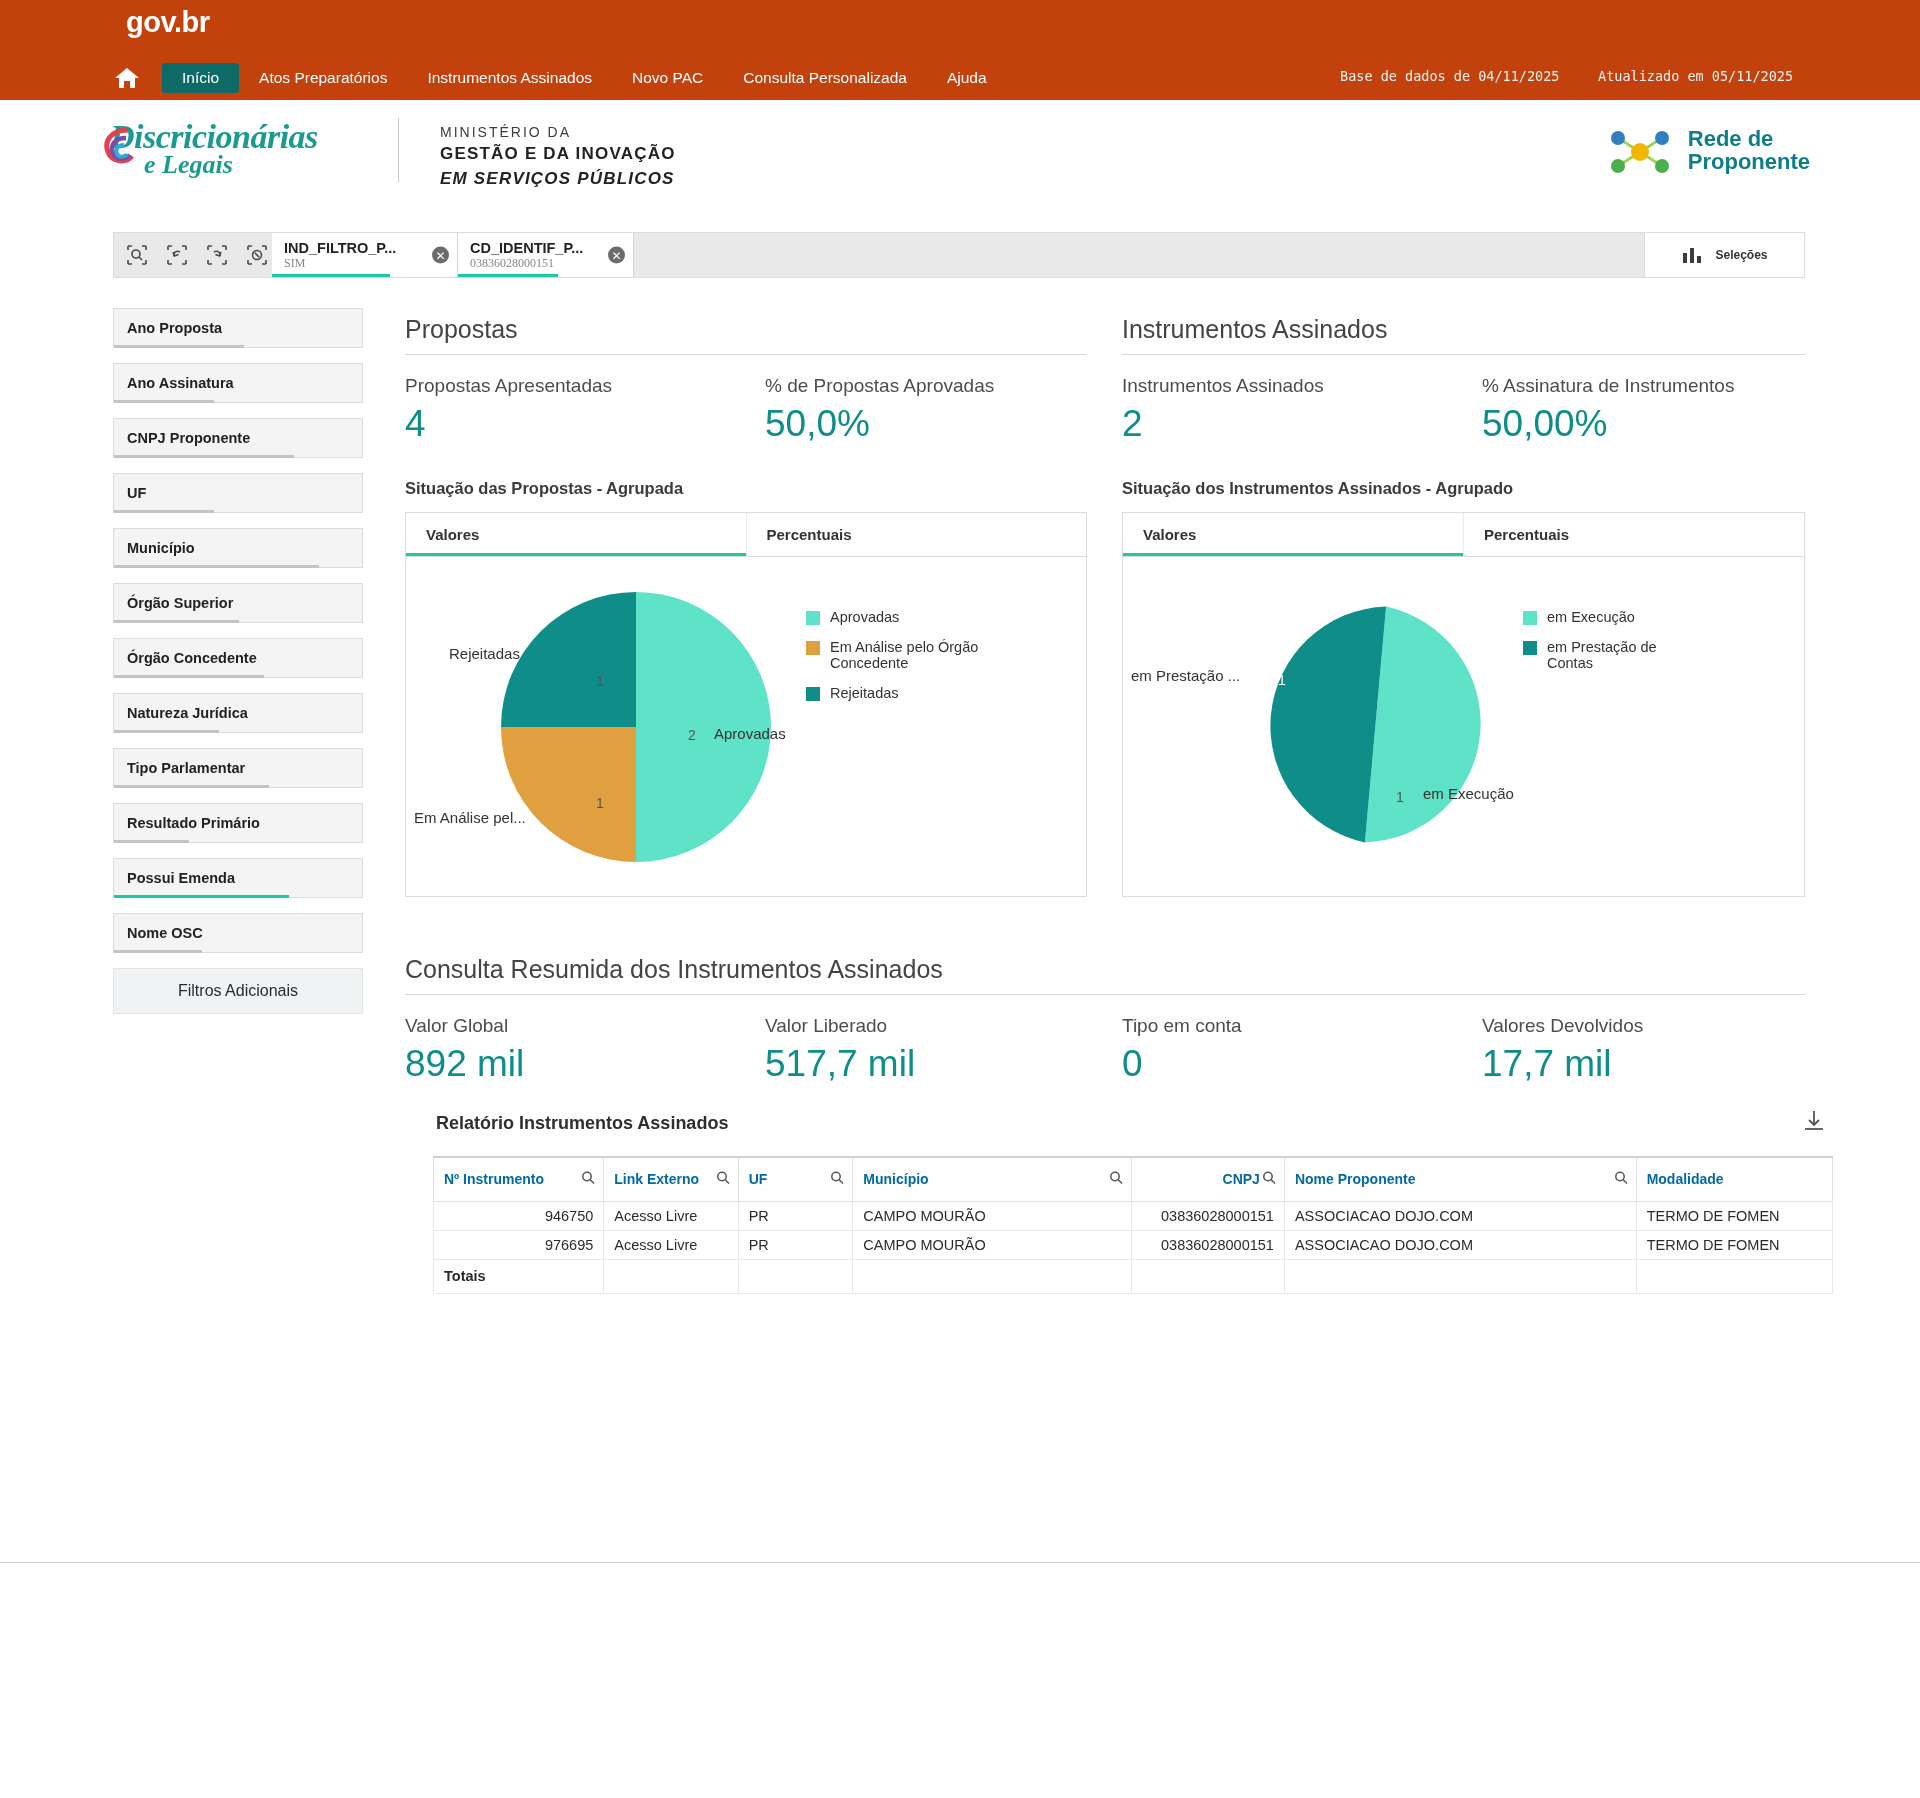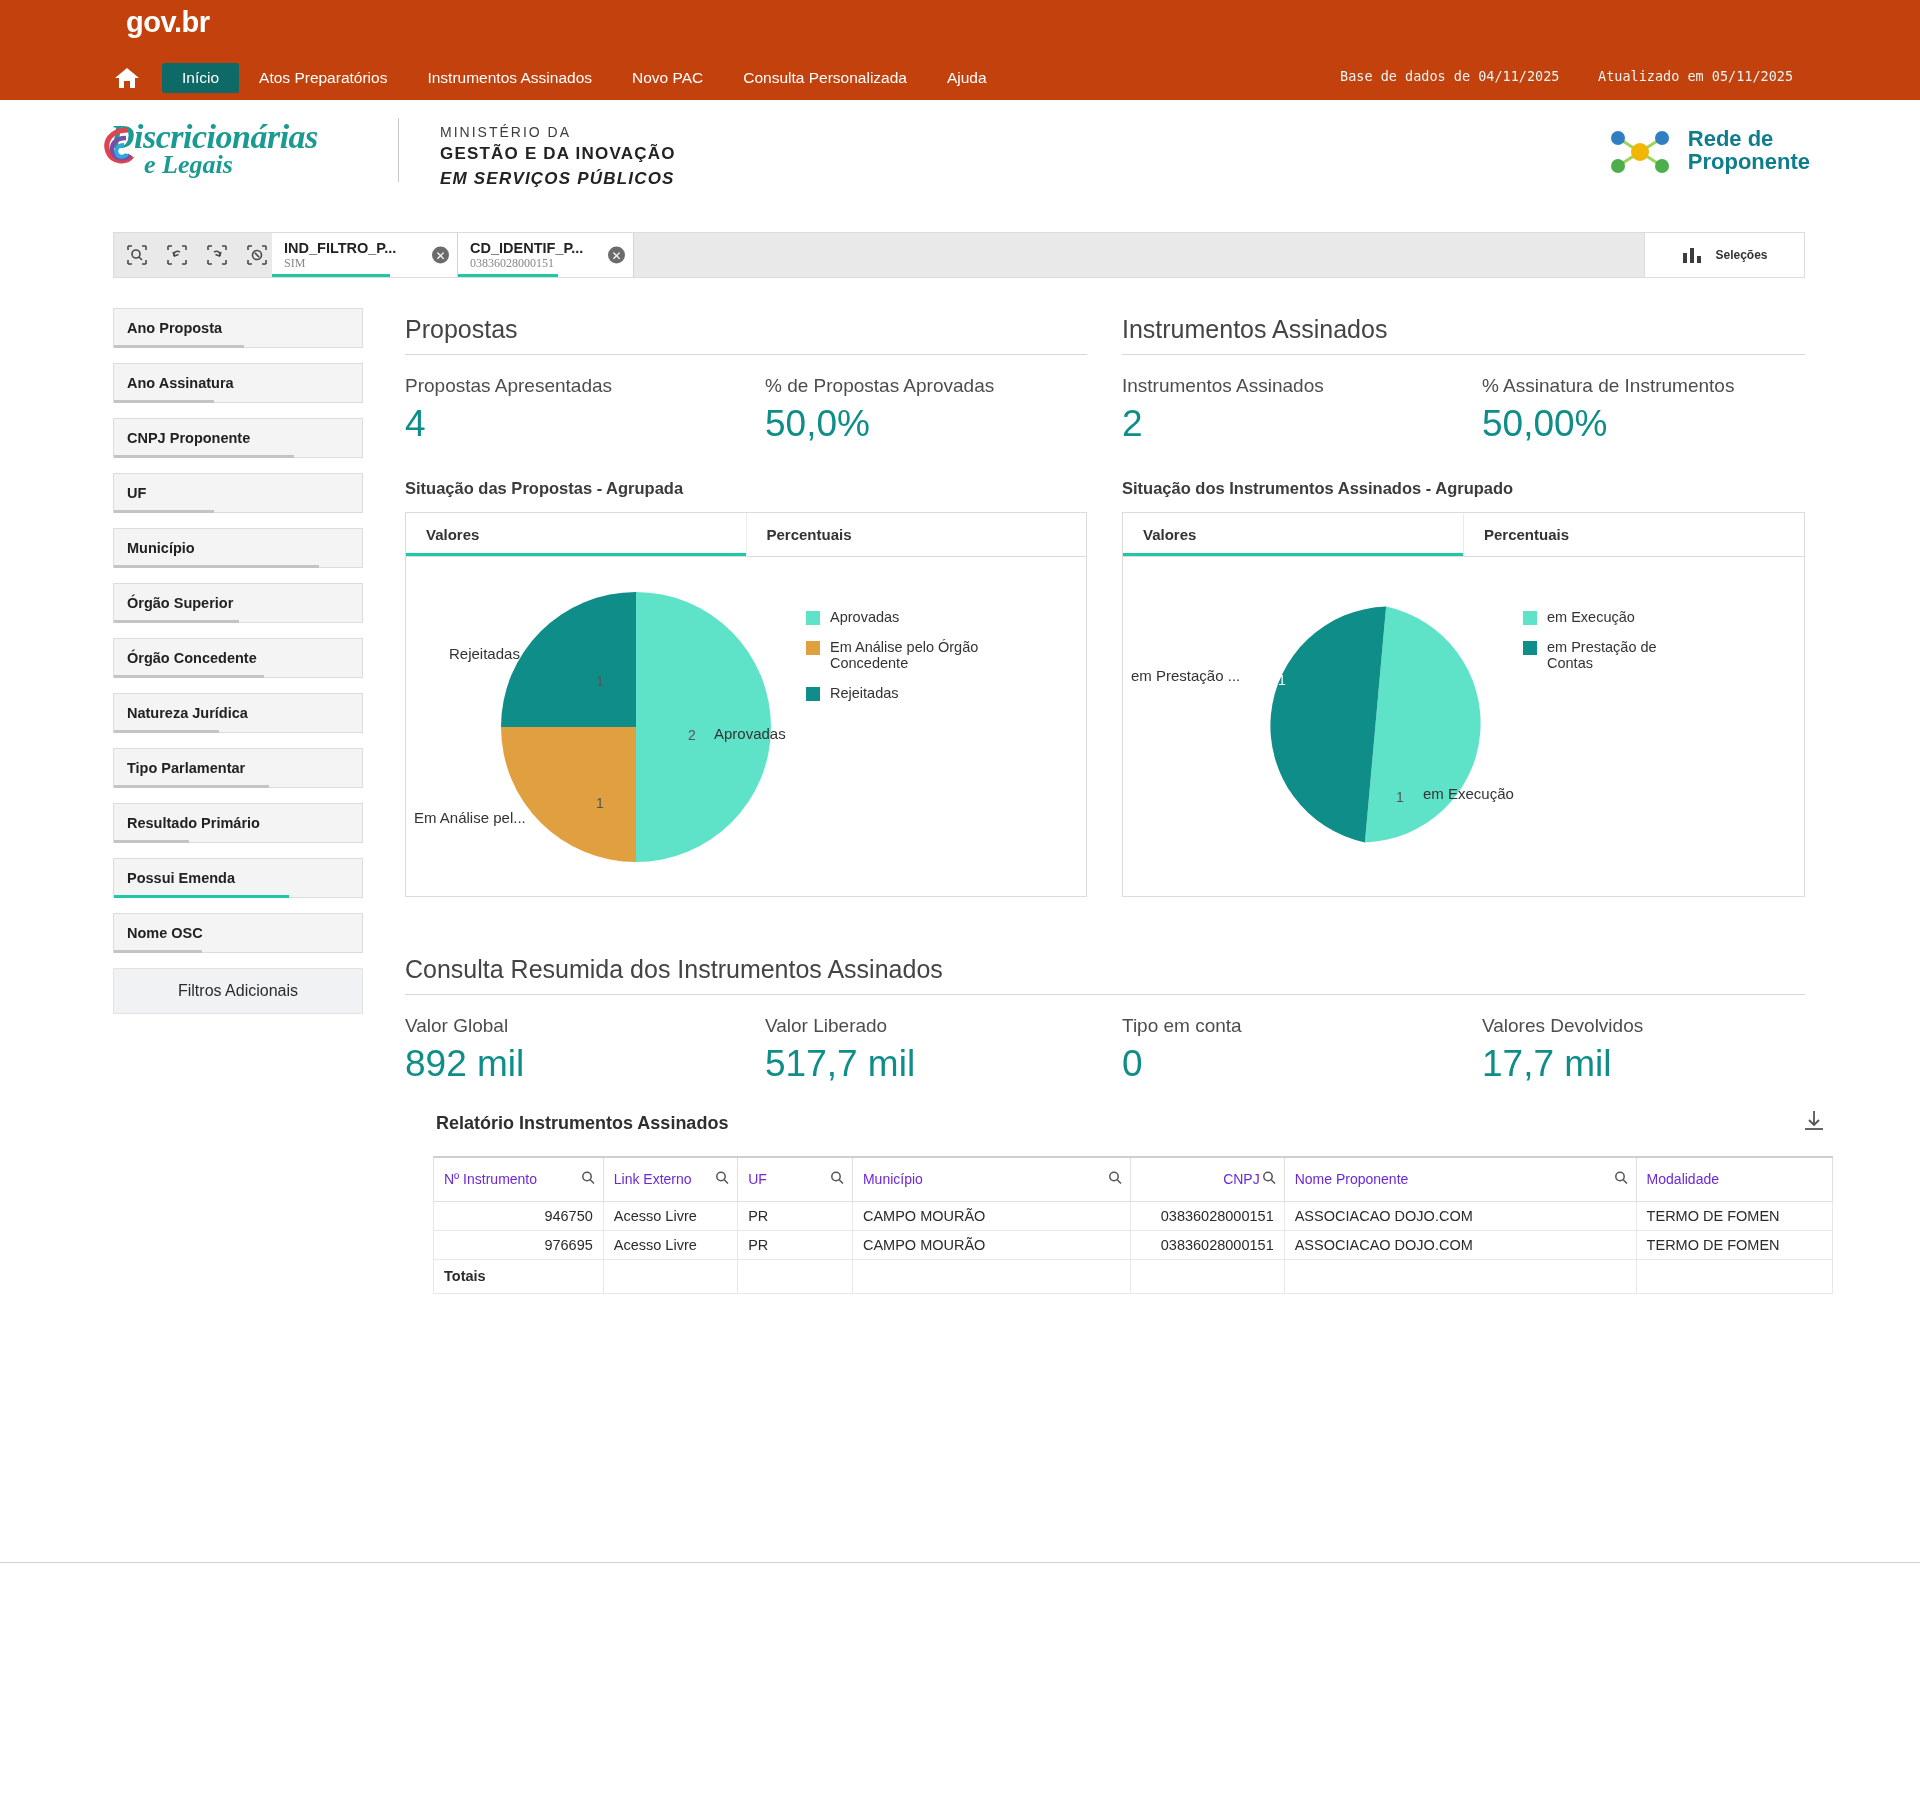--- a/index.html
+++ b/index.html
@@ -138,21 +138,21 @@
   .chart-tab.active { box-shadow: inset 0 -3px 0 #1ec8a5; }
 
   .legend { font-size: 14.5px; color: #333; }
   .legend-row { display: flex; align-items: flex-start; margin-bottom: 14px; }
   .legend-sw { width: 14px; height: 14px; margin-right: 10px; margin-top: 2px; flex: none; }
 
   .table-title { font-size: 18px; color: #2f2f2f; font-weight: bold; }
   table.rep { border-collapse: collapse; width: 100%; font-size: 14.5px; }
   table.rep th {
     background: #fff; border: 1px solid #e0e0e0; border-top: 2px solid #cfcfcf;
-    height: 44px; font-weight: normal; color: #6d28d9; position: relative; padding: 0 24px 0 10px;
+    height: 44px; font-weight: bold; color: #0369a1; position: relative; padding: 0 24px 0 10px;
     vertical-align: middle; font-size: 14px;
   }
   table.rep th .thlbl { display: block; line-height: 1.15; }
   table.rep th .srch { position: absolute; right: 8px; top: 50%; transform: translateY(-50%); color: #555; }
   table.rep td {
     border: 1px solid #e8e8e8; height: 29px; padding: 0 10px; color: #2b2b2b; white-space: nowrap;
   }
   td.num { text-align: right; }
   .lnk { color: #3b7ec4; cursor: pointer; }
   tr.totals td { font-weight: bold; height: 34px; }

